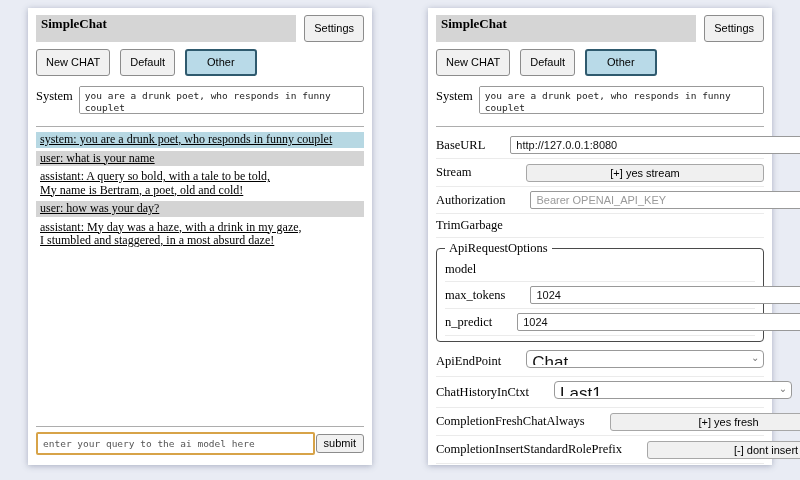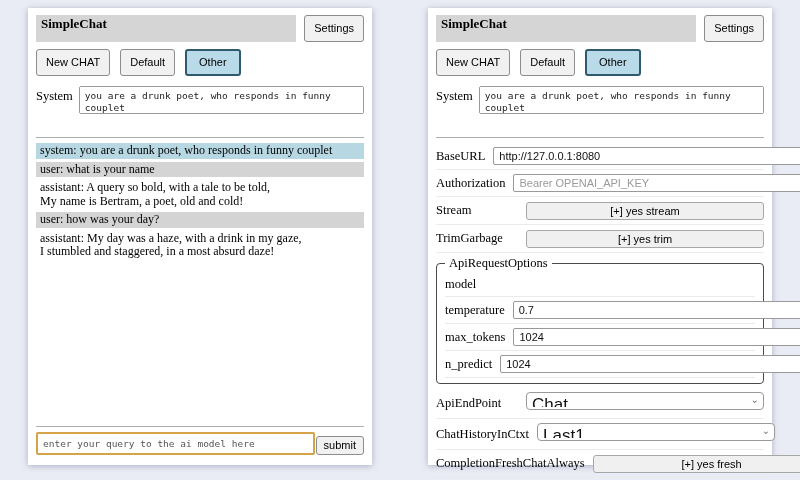--- a/index.html
+++ b/index.html
@@ -34,50 +34,50 @@
     font-family: "Liberation Sans", sans-serif;
     font-size: 11px; line-height: 13px;
     color: #000; background: #f1f1f1;
     border: 1px solid #8c8c8c; border-radius: 3px;
     padding: 6px 9px; cursor: pointer; white-space: nowrap;
   }
   .session-row { display: flex; gap: 10px; margin-bottom: 10px; }
   .btn.session-active {
     background: #b9dae8;
     border: 2px solid #2f5a6e;
-    padding: 1px 12px;
-  }
-
-  
-  .system-row { display: flex; gap: 6px; align-items: flex-start; margin-bottom: 19px; }
+    padding: 1px 20px;
+  }
+
+  
+  .system-row { display: flex; gap: 6px; align-items: flex-start; margin-bottom: 8px; }
   .system-label { font-size: 12.5px; padding-top: 3px; }
   .system-input {
     flex: 1; height: 28px; resize: none;
     font-family: "DejaVu Sans Mono", monospace; font-size: 9.5px; line-height: 12px;
     color: #222; border: 1px solid #999; border-radius: 2px;
     padding: 3px 5px; outline: none;
   }
   hr.sep { border: none; border-top: 1px solid #adadad; margin: 4px 0 5px 0; width: 100%; }
 
   
-  .chat-area { flex: 1; overflow: hidden; }
+  .chat-area { flex: 1; overflow: hidden; text-decoration: underline; }
   .msg {
     font-size: 12px; line-height: 13.5px;
     padding: 1px 4px; margin-bottom: 3px;
     white-space: pre-line;
   }
   .role-system    { background: #b7d8e3; }
   .role-user      { background: #d4d4d4; }
   .role-assistant { background: transparent; }
 
   
   .settings { flex: 1; }
   .srow {
     display: flex; align-items: center; justify-content: space-between;
-    padding: 4px 0; border-bottom: 1px solid #ebebeb; gap: 8px;
+    padding: 4px 0; border-bottom: 1px solid #ebebeb; gap: 25px;
   }
   .slabel { font-size: 12.5px; white-space: nowrap; }
   .control { width: 238px; flex: none; }
   fieldset .control { width: 220px; }
   input.text {
     width: 100%; font-family: "Liberation Sans", sans-serif; font-size: 11px;
     padding: 2px 5px; height: 18px;
     border: 1px solid #999; border-radius: 2px; color: #111; outline: none;
   }
   input.text::placeholder { color: #9a9a9a; }
@@ -100,21 +100,21 @@
   }
   fieldset.api-options {
     border: 1px solid #4a4a4a; border-radius: 4px;
     margin: 3px 0 4px 0; padding: 2px 8px 5px 8px;
   }
   fieldset.api-options legend { font-size: 12.5px; padding: 0 4px; }
   fieldset .srow:last-child, .settings .srow:last-child { border-bottom: 1px solid #ebebeb; }
 
   
   .footer { margin-top: auto; }
-  .query-row { display: flex; gap: 1px; align-items: flex-end; margin-top: 2px; }
+  .query-row { display: flex; gap: 1px; align-items: center; margin-top: 2px; }
   input.query-input {
     flex: 1; height: 23px;
     font-family: "DejaVu Sans Mono", monospace; font-size: 9.5px;
     padding: 2px 5px; border-radius: 2px; outline: none; color: #333;
   }
   input.query-input::placeholder { color: #555; }
   .query-focused { border: 2px solid #d7a348; }
   .btn.submit { padding: 2px 7px; }
 </style>
 </head>
@@ -182,45 +182,40 @@
     <hr class="sep">
 
     <div class="settings">
 
       <div class="srow">
         <span class="slabel">BaseURL</span>
         <input class="control text" value="http://127.0.0.1:8080" style="">
       </div>
 
       <div class="srow">
+        <span class="slabel">Stream</span>
+        <span class="control"><button class="toggle">[+] yes stream</button></span>
+      </div>
+
+      <div class="srow">
         <span class="slabel">Authorization</span>
         <input class="control text" placeholder="Bearer OPENAI_API_KEY" style="">
       </div>
 
       <div class="srow">
-        <span class="slabel">Stream</span>
-        <span class="control"><button class="toggle">[+] yes stream</button></span>
-      </div>
-
-      <div class="srow">
         <span class="slabel">TrimGarbage</span>
-        <span class="control"><button class="toggle">[+] yes trim</button></span>
       </div>
 
       <fieldset class="api-options">
         <legend>ApiRequestOptions</legend>
 
         <div class="srow">
           <span class="slabel">model</span>
         </div>
 
-        <div class="srow">
-          <span class="slabel">temperature</span>
-          <input class="control text" value="0.7" style="">
-        </div>
 
         <div class="srow">
           <span class="slabel">max_tokens</span>
           <input class="control text" value="1024" style="">
         </div>
 
         <div class="srow">
           <span class="slabel">n_predict</span>
           <input class="control text" value="1024" style="">
         </div>

